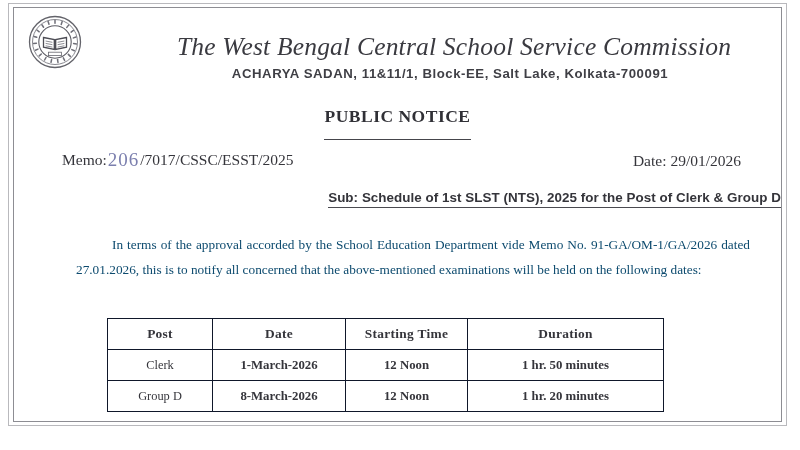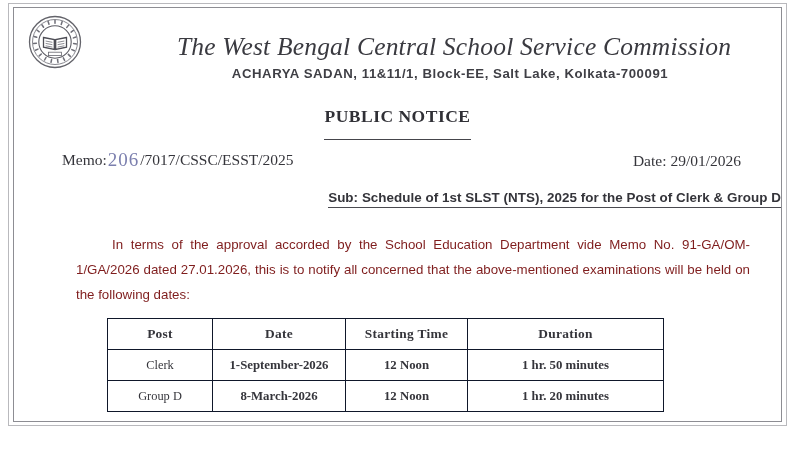--- a/index.html
+++ b/index.html
@@ -152,24 +152,24 @@
     border-bottom: 1.4px solid #4a4a50;
     padding-bottom: 1.5px;
   }
 
   
   .body-text {
     position: absolute;
     left: 62px;
     top: 224px;
     width: 674px;
-    font-family: Liberation Sans, sans-serif;
+    font-family: Liberation Serif, serif;
     font-size: 13.3px;
     line-height: 25px;
-    color: #7f1d1d;
+    color: #0c4a6e;
     text-align: justify;
     text-indent: 36px;
     text-justify: inter-word;
   }
 
   
   .schedule-wrap {
     position: absolute;
     left: 93px;
     top: 310px;
@@ -303,21 +303,21 @@
           <tr>
             <th>Post</th>
             <th>Date</th>
             <th>Starting Time</th>
             <th>Duration</th>
           </tr>
         </thead>
         <tbody>
           <tr>
             <td class="cell-post">Clerk</td>
-            <td class="cell-date">1-September-2026</td>
+            <td class="cell-date">1-March-2026</td>
             <td class="cell-time">12 Noon</td>
             <td class="cell-duration">1 hr. 50 minutes</td>
           </tr>
           <tr>
             <td class="cell-post">Group D</td>
             <td class="cell-date">8-March-2026</td>
             <td class="cell-time">12 Noon</td>
             <td class="cell-duration">1 hr. 20 minutes</td>
           </tr>
         </tbody>

